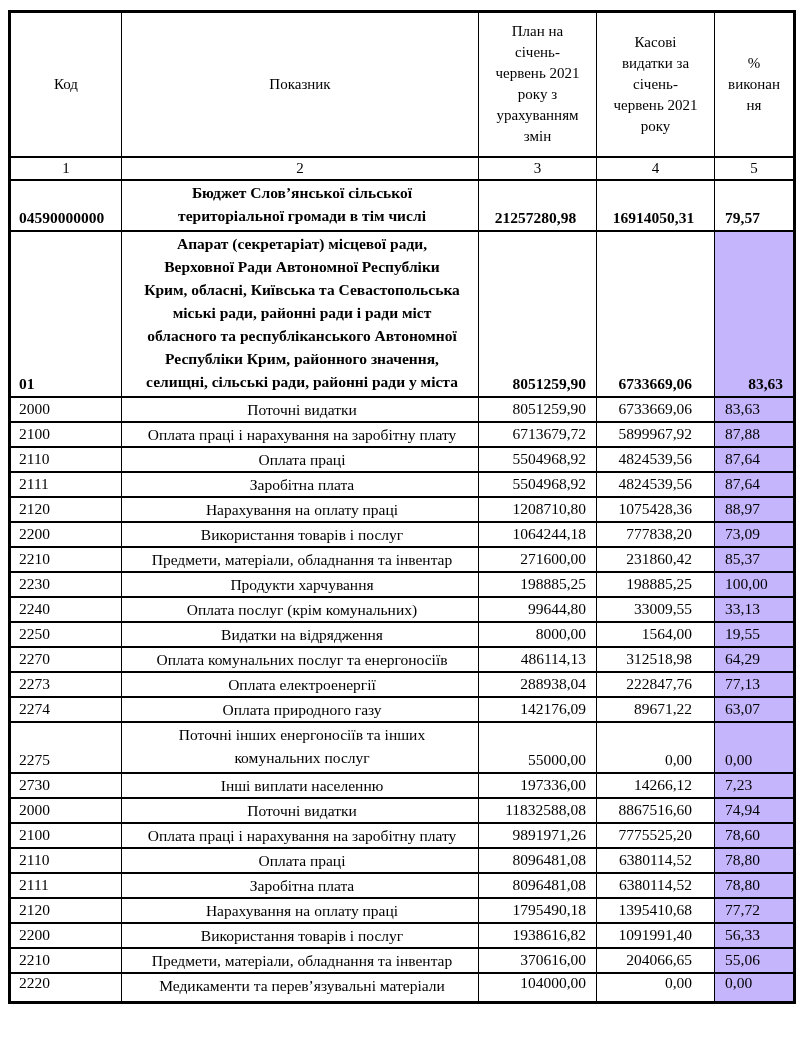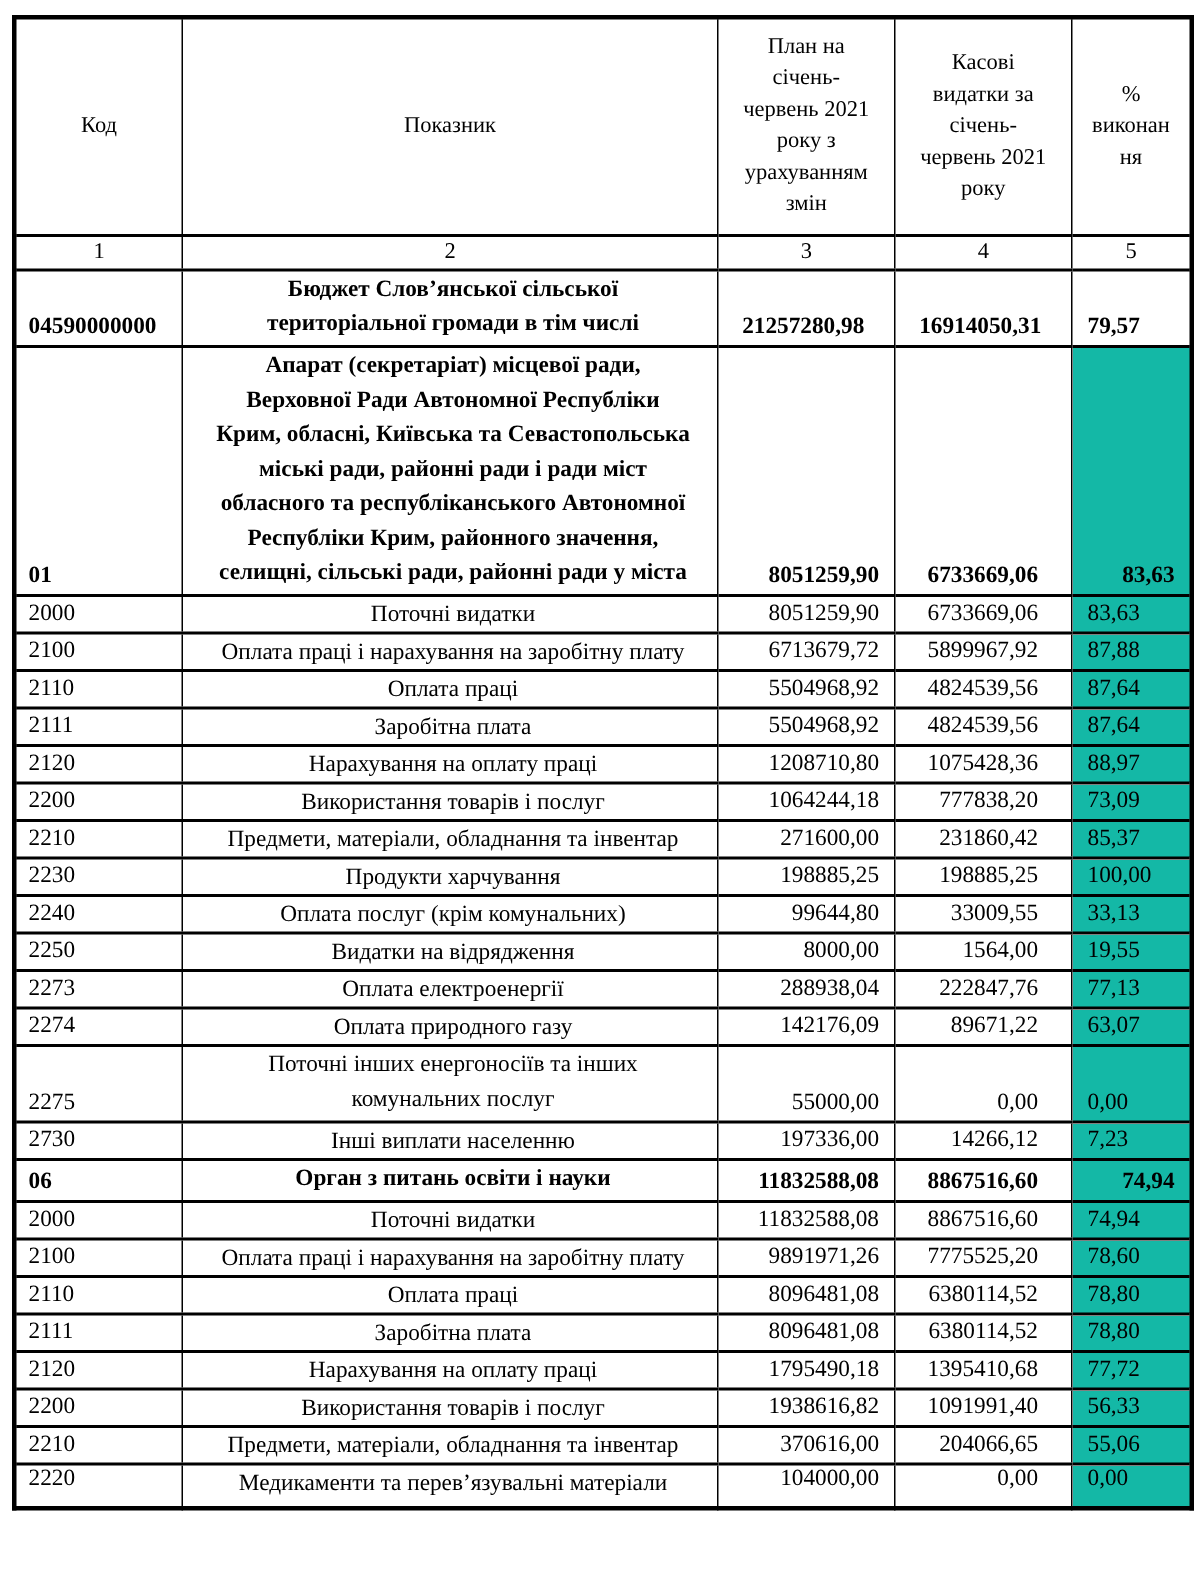--- a/index.html
+++ b/index.html
@@ -43,21 +43,21 @@
   tr.head-row   { height:145px; }
   tr.number-row { height:23px; }
   tr.number-row th { font-size:15px; }
 
   
   td.col-code { text-align:left;  padding-left:8px; }
   td.col-ind  { text-align:center;  padding-left:8px; padding-right:4px;
                 white-space:pre-line; line-height:23px; }
   td.col-plan { text-align:right; padding-right:10px; }
   td.col-cash { text-align:right; padding-right:22px; }
-  td.col-pct  { text-align:left;  padding-left:10px; background:#14b8a6; }
+  td.col-pct  { text-align:left;  padding-left:10px; background:#c4b5fd; }
 
   
   tr.row-normal  { height:23px; }
   tr.row-normal td { vertical-align:middle; }
 
   tr.row-total td, tr.row-section td, tr.row-tall td {
     vertical-align:bottom; padding-bottom:3px;
   }
   tr.row-total   { font-weight:bold; }
   tr.row-total td { font-weight:bold; }
@@ -197,20 +197,27 @@
           <td class="col-pct">33,13</td>
         </tr>
         <tr class="row-normal">
           <td class="col-code">2250</td>
           <td class="col-ind">Видатки на відрядження</td>
           <td class="col-plan">8000,00</td>
           <td class="col-cash">1564,00</td>
           <td class="col-pct">19,55</td>
         </tr>
         <tr class="row-normal">
+          <td class="col-code">2270</td>
+          <td class="col-ind">Оплата комунальних послуг та енергоносіїв</td>
+          <td class="col-plan">486114,13</td>
+          <td class="col-cash">312518,98</td>
+          <td class="col-pct">64,29</td>
+        </tr>
+        <tr class="row-normal">
           <td class="col-code">2273</td>
           <td class="col-ind">Оплата електроенергії</td>
           <td class="col-plan">288938,04</td>
           <td class="col-cash">222847,76</td>
           <td class="col-pct">77,13</td>
         </tr>
         <tr class="row-normal">
           <td class="col-code">2274</td>
           <td class="col-ind">Оплата природного газу</td>
           <td class="col-plan">142176,09</td>
@@ -225,27 +232,20 @@
           <td class="col-cash">0,00</td>
           <td class="col-pct">0,00</td>
         </tr>
         <tr class="row-normal">
           <td class="col-code">2730</td>
           <td class="col-ind">Інші виплати населенню</td>
           <td class="col-plan">197336,00</td>
           <td class="col-cash">14266,12</td>
           <td class="col-pct">7,23</td>
         </tr>
-        <tr class="row-section">
-          <td class="col-code">06</td>
-          <td class="col-ind">Орган з питань освіти і науки</td>
-          <td class="col-plan">11832588,08</td>
-          <td class="col-cash">8867516,60</td>
-          <td class="col-pct">74,94</td>
-        </tr>
         <tr class="row-normal">
           <td class="col-code">2000</td>
           <td class="col-ind">Поточні видатки</td>
           <td class="col-plan">11832588,08</td>
           <td class="col-cash">8867516,60</td>
           <td class="col-pct">74,94</td>
         </tr>
         <tr class="row-normal">
           <td class="col-code">2100</td>
           <td class="col-ind">Оплата праці і нарахування на заробітну плату</td>

